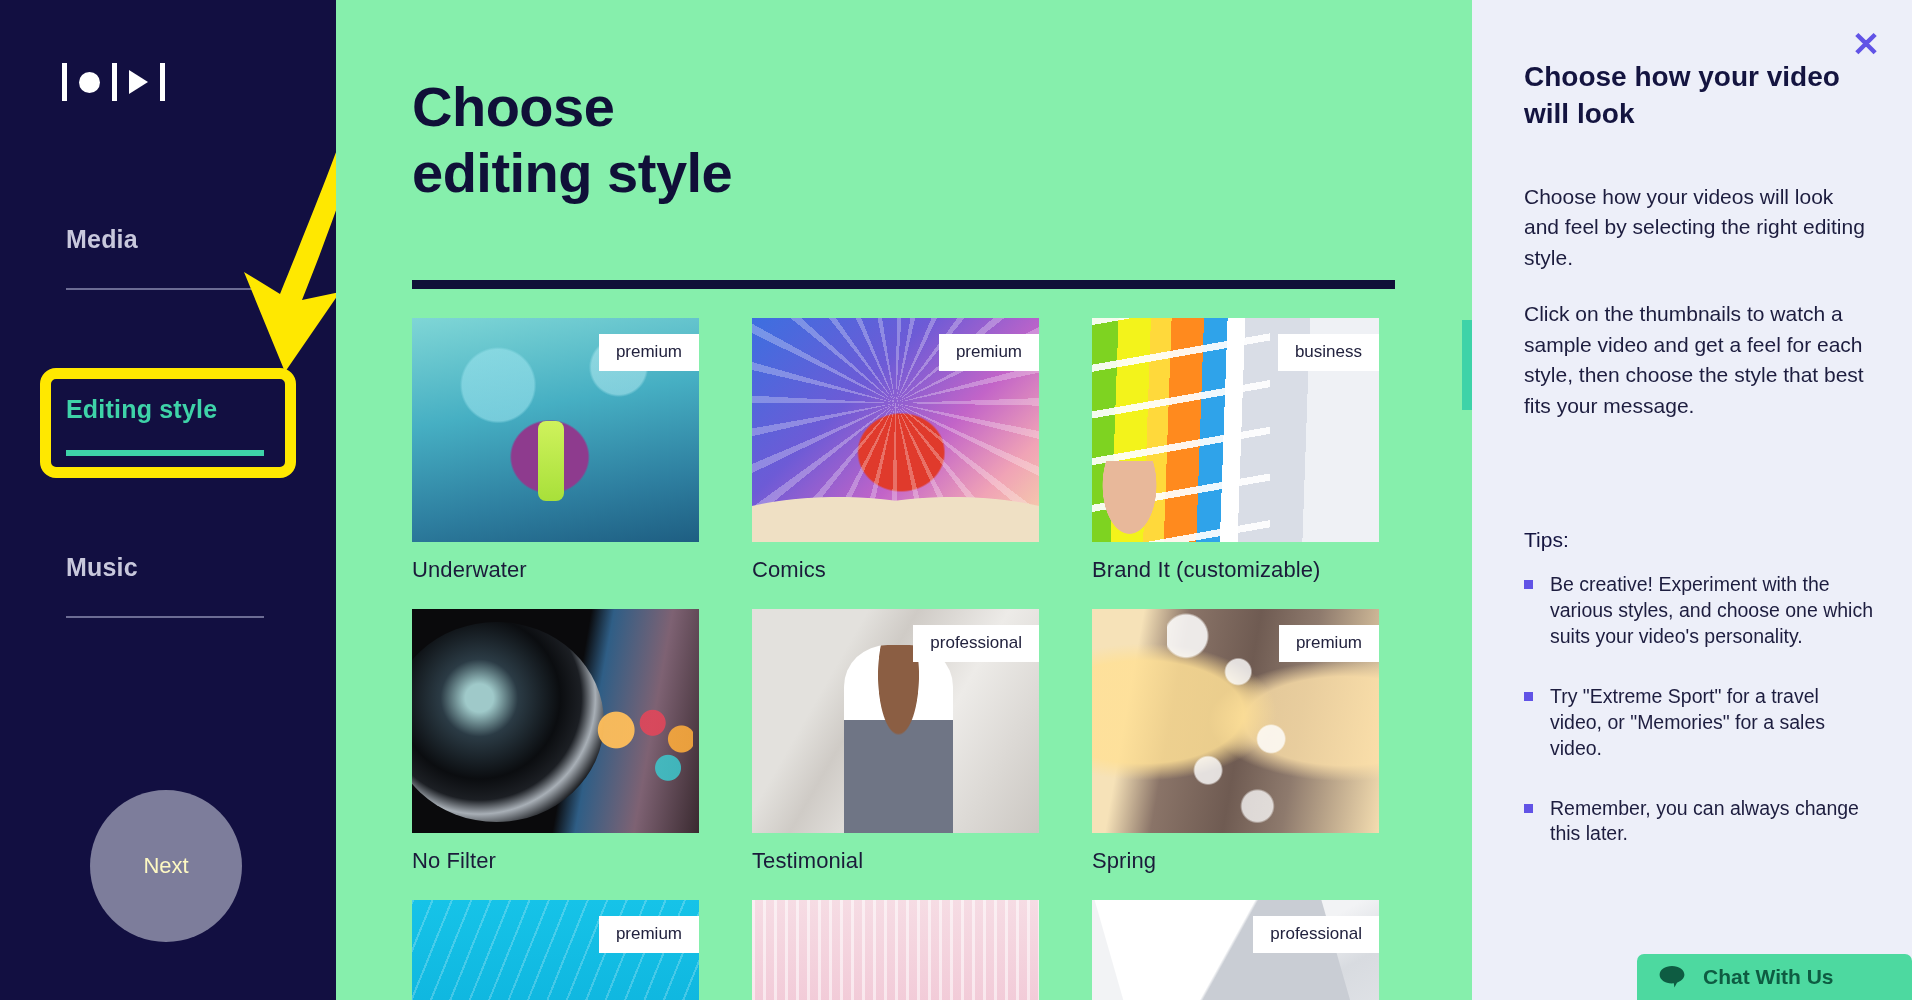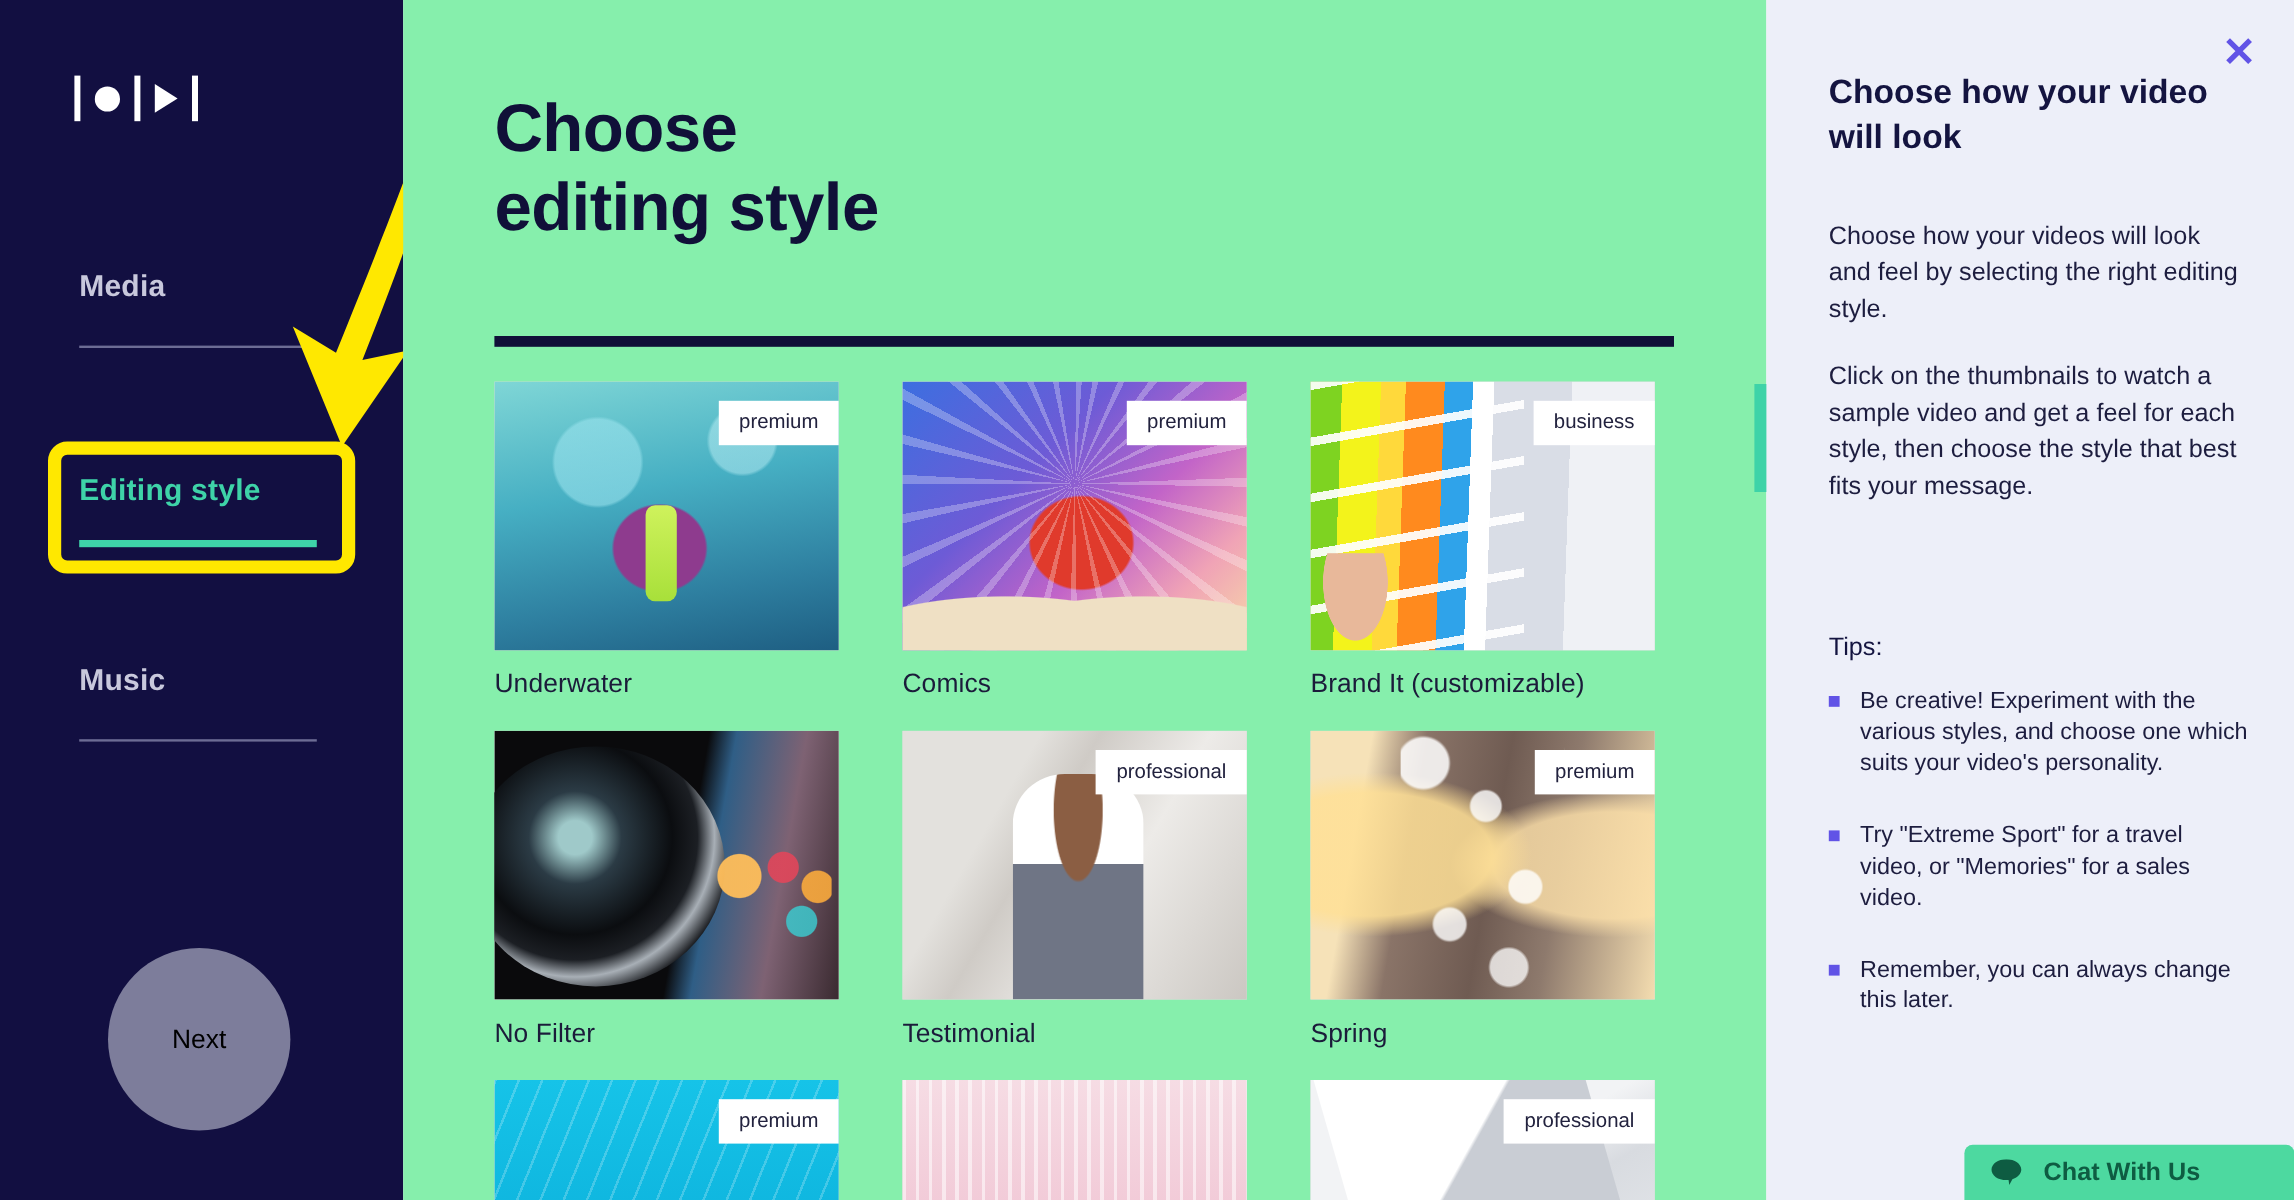--- a/index.html
+++ b/index.html
@@ -68,21 +68,21 @@
     position: absolute; left: 230px; top: 50px;
     width: 160px; height: 340px;
     pointer-events: none;
   }
 
   .next-btn {
     position: absolute; left: 90px; top: 790px;
     width: 152px; height: 152px; border-radius: 50%;
     background: #7D7D9B;
     display: flex; align-items: center; justify-content: center;
-    color: #000000; font-size: 22px; font-weight: 500;
+    color: #fef9c3; font-size: 22px; font-weight: 500;
     border: none; cursor: default;
   }
 
   
   .main {
     position: absolute; left: 336px; top: 0;
     width: 1136px; height: 1000px;
     background: #86efac;
     overflow: hidden;
   }

